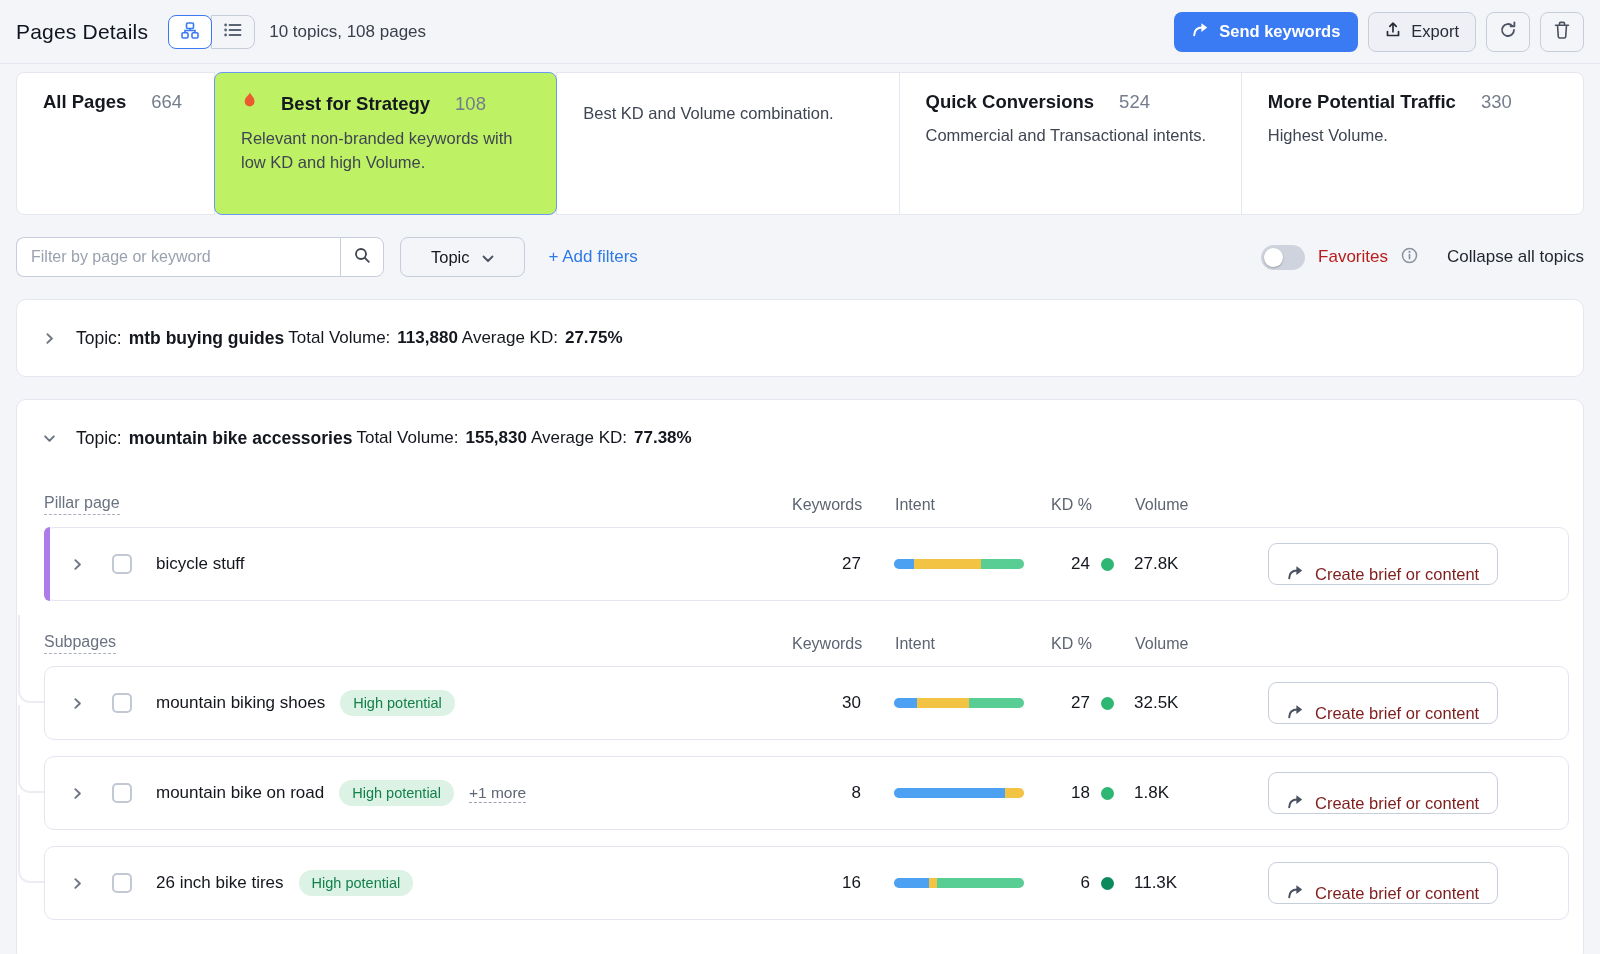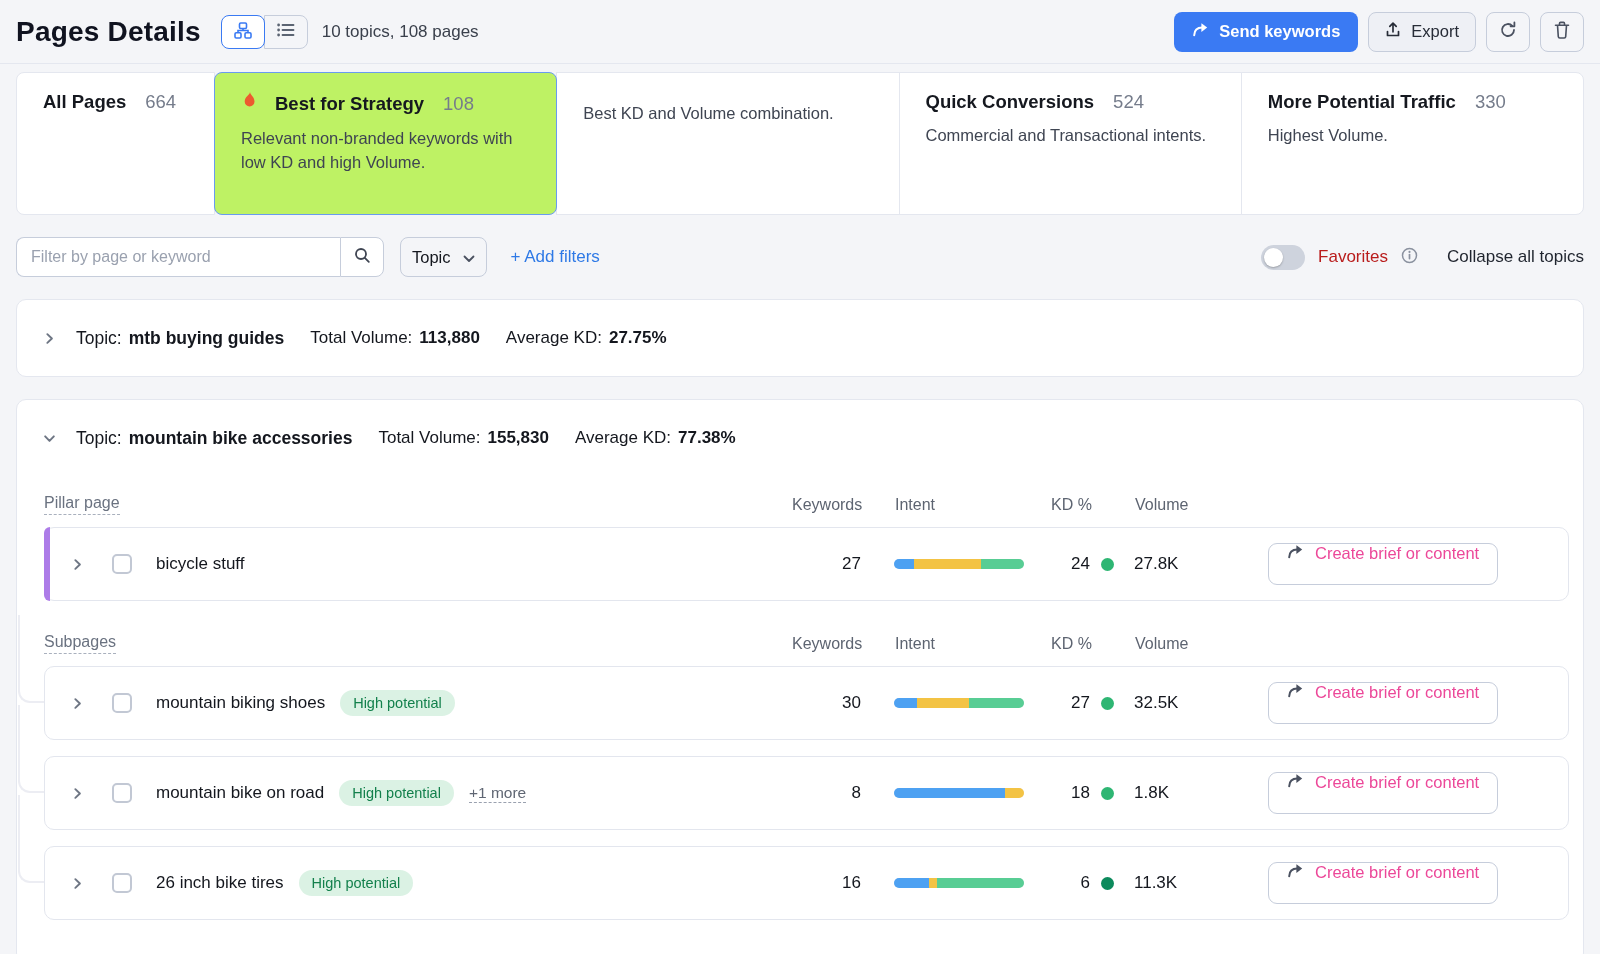--- a/index.html
+++ b/index.html
@@ -7,21 +7,21 @@
   body{
     background:#f4f5f8;
     font-family:"Liberation Sans",sans-serif;
     color:#14171e;
     overflow:hidden;
   }
   button{font-family:inherit}
 
   
   .topbar{display:flex;align-items:center;height:64px;padding:0 16px;border-bottom:1px solid #e4e7ef;gap:14px}
-  .page-title{font-size:28px;font-weight:bold;color:#101320;letter-spacing:.2px}
+  .page-title{font-size:21px;font-weight:normal;color:#101320;letter-spacing:.2px}
   .view-toggle{display:flex;margin-left:6px}
   .vt-btn{width:44px;height:34px;display:flex;align-items:center;justify-content:center;background:transparent;
     border:1px solid #c6cddb;cursor:pointer;color:#5b6472;margin-left:-1px}
   .vt-btn:first-child{border-radius:8px 0 0 8px;margin-left:0}
   .vt-btn:last-child{border-radius:0 8px 8px 0}
   .vt-btn.active{border:1.5px solid #3a7af3;color:#3a7af3;background:#fff;border-radius:8px;z-index:2}
   .summary{font-size:17px;color:#3a404c}
   .topbar-right{margin-left:auto;display:flex;gap:10px;align-items:center}
   .btn-primary{display:flex;align-items:center;gap:10px;background:#3a7af3;color:#fff;border:none;border-radius:8px;
     height:40px;padding:0 18px;font-size:16.5px;font-weight:bold;cursor:pointer}
@@ -30,50 +30,50 @@
   .icon-btn{width:44px;height:40px;display:flex;align-items:center;justify-content:center;background:transparent;
     border:1px solid #c6cddb;border-radius:8px;color:#4a5160;cursor:pointer}
 
   
   .tabs{display:flex;margin:8px 16px 0}
   .tab{background:#fff;border:1px solid #e4e7ef;margin-left:-1px;padding:18px 26px;min-height:143px;cursor:pointer}
   .tab:first-child{border-radius:8px 0 0 8px;margin-left:0;flex:0 0 199px}
   .tab:not(:first-child){flex:1}
   .tab:last-child{border-radius:0 8px 8px 0}
   .tab.selected{background:#bef264;border:1.5px solid #699bf0;border-radius:8px;position:relative;z-index:2}
-  .tab-title{display:flex;align-items:center;gap:17px;font-size:18.5px;font-weight:bold;color:#15181f;white-space:nowrap}
+  .tab-title{display:flex;align-items:center;gap:23px;font-size:18.5px;font-weight:bold;color:#15181f;white-space:nowrap}
   .tab-count{color:#757c8b;font-weight:normal;margin-left:2px}
   .tab-desc{margin-top:11px;font-size:16.5px;line-height:1.45;color:#3f4552}
 
   
   .filterbar{display:flex;align-items:center;margin:22px 16px;gap:16px}
   .search-group{display:flex;width:368px}
   .search-group input{flex:1;height:40px;border:1px solid #c6cddb;border-right:none;border-radius:8px 0 0 8px;
     padding:0 14px;font-size:16px;background:#fff;color:#14171e;outline:none;font-family:inherit}
   .search-group input::placeholder{color:#9aa1af}
   .search-btn{width:44px;height:40px;border:1px solid #c6cddb;border-radius:0 8px 8px 0;background:#fff;cursor:pointer;
     display:flex;align-items:center;justify-content:center}
-  .topic-dd{display:flex;align-items:center;gap:12px;height:40px;padding:0 11px;border:1px solid #c6cddb;border-radius:8px;
+  .topic-dd{display:flex;align-items:center;gap:12px;height:40px;padding:0 30px;border:1px solid #c6cddb;border-radius:8px;
     background:transparent;font-size:16.5px;color:#14171e;cursor:pointer}
   .add-filters{color:#2e79e6;font-size:17px;cursor:pointer;text-decoration:none;margin-left:8px}
   .fb-right{margin-left:auto;display:flex;align-items:center;gap:13px}
   .toggle{width:44px;height:25px;border-radius:13px;background:#ced3dd;position:relative;cursor:pointer;display:inline-block}
   .toggle .knob{position:absolute;left:3px;top:3px;width:19px;height:19px;border-radius:50%;background:#fff;
     box-shadow:0 1px 2px rgba(0,0,0,.25)}
   .fav-label{font-size:17px;color:#b91c1c}
   .collapse-link{font-size:17px;color:#1f242e;cursor:pointer;margin-left:16px}
 
   
   .topic-card{background:#fff;border:1px solid #e4e7ef;border-radius:10px;margin:0 16px 22px}
   .topic-head{display:flex;align-items:center;height:76px;padding:0 26px;cursor:pointer}
   .chev{display:inline-flex;color:#6e7684}
   .chev.down svg{transform:rotate(90deg)}
   .t-prefix{font-size:17.5px;color:#14171e;margin-left:20px}
   .t-name{font-size:17.5px;font-weight:bold;margin-left:7px;color:#14171e}
-  .t-mlabel{margin-left:26px;font-size:17px;color:#14171e}
+  .t-mlabel{margin-left:4px;font-size:17px;color:#14171e}
   .t-mval{font-weight:bold;font-size:17px;margin-left:7px;color:#14171e}
 
   .topic-body{padding:2px 14px 26px 27px}
 
   
   .cols{display:flex;align-items:center}
   .cols.head{padding:16px 14px 12px 0;color:#5d6471;font-size:16px}
   .section-label{border-bottom:1px dashed #a9b0bd;padding-bottom:2px;color:#6a7280}
   .c-name{flex:1;display:flex;align-items:center;min-width:0}
   .c-kw{width:70px;text-align:right;flex:none}
@@ -96,22 +96,22 @@
 
   .row-card.pillar::before{content:"";position:absolute;left:-1px;top:-1px;bottom:-1px;width:6px;background:#ad7ce8;
     border-radius:10px 0 0 10px}
   .row-card.sub::before{content:"";position:absolute;left:-27px;bottom:50%;width:24px;height:86px;
     border-left:2px solid #ecedf3;border-bottom:2px solid #ecedf3;border-bottom-left-radius:12px}
 
   .intent-bar{display:flex;height:10px;border-radius:5px;overflow:hidden;width:130px;background:#e9ebf1}
   .intent-bar div{height:100%}
   .kd-dot{width:13px;height:13px;border-radius:50%;margin-left:11px;background:#2eb673;flex:none}
 
-  .brief-btn{display:flex;align-items:flex-start;gap:11px;height:42px;padding:0 18px;border:1px solid #c6cddb;border-radius:9px;
-    background:#fff;font-size:16.5px;color:#ec4899;cursor:pointer;white-space:nowrap}
+  .brief-btn{display:flex;align-items:flex-end;gap:11px;height:42px;padding:0 18px;border:1px solid #c6cddb;border-radius:9px;
+    background:#fff;font-size:16.5px;color:#7f1d1d;cursor:pointer;white-space:nowrap}
 </style>
 </head>
 <body>
 
 <header class="topbar">
   <h1 class="page-title">Pages Details</h1>
 
   <div class="view-toggle">
     <button class="vt-btn active">
       <span>

